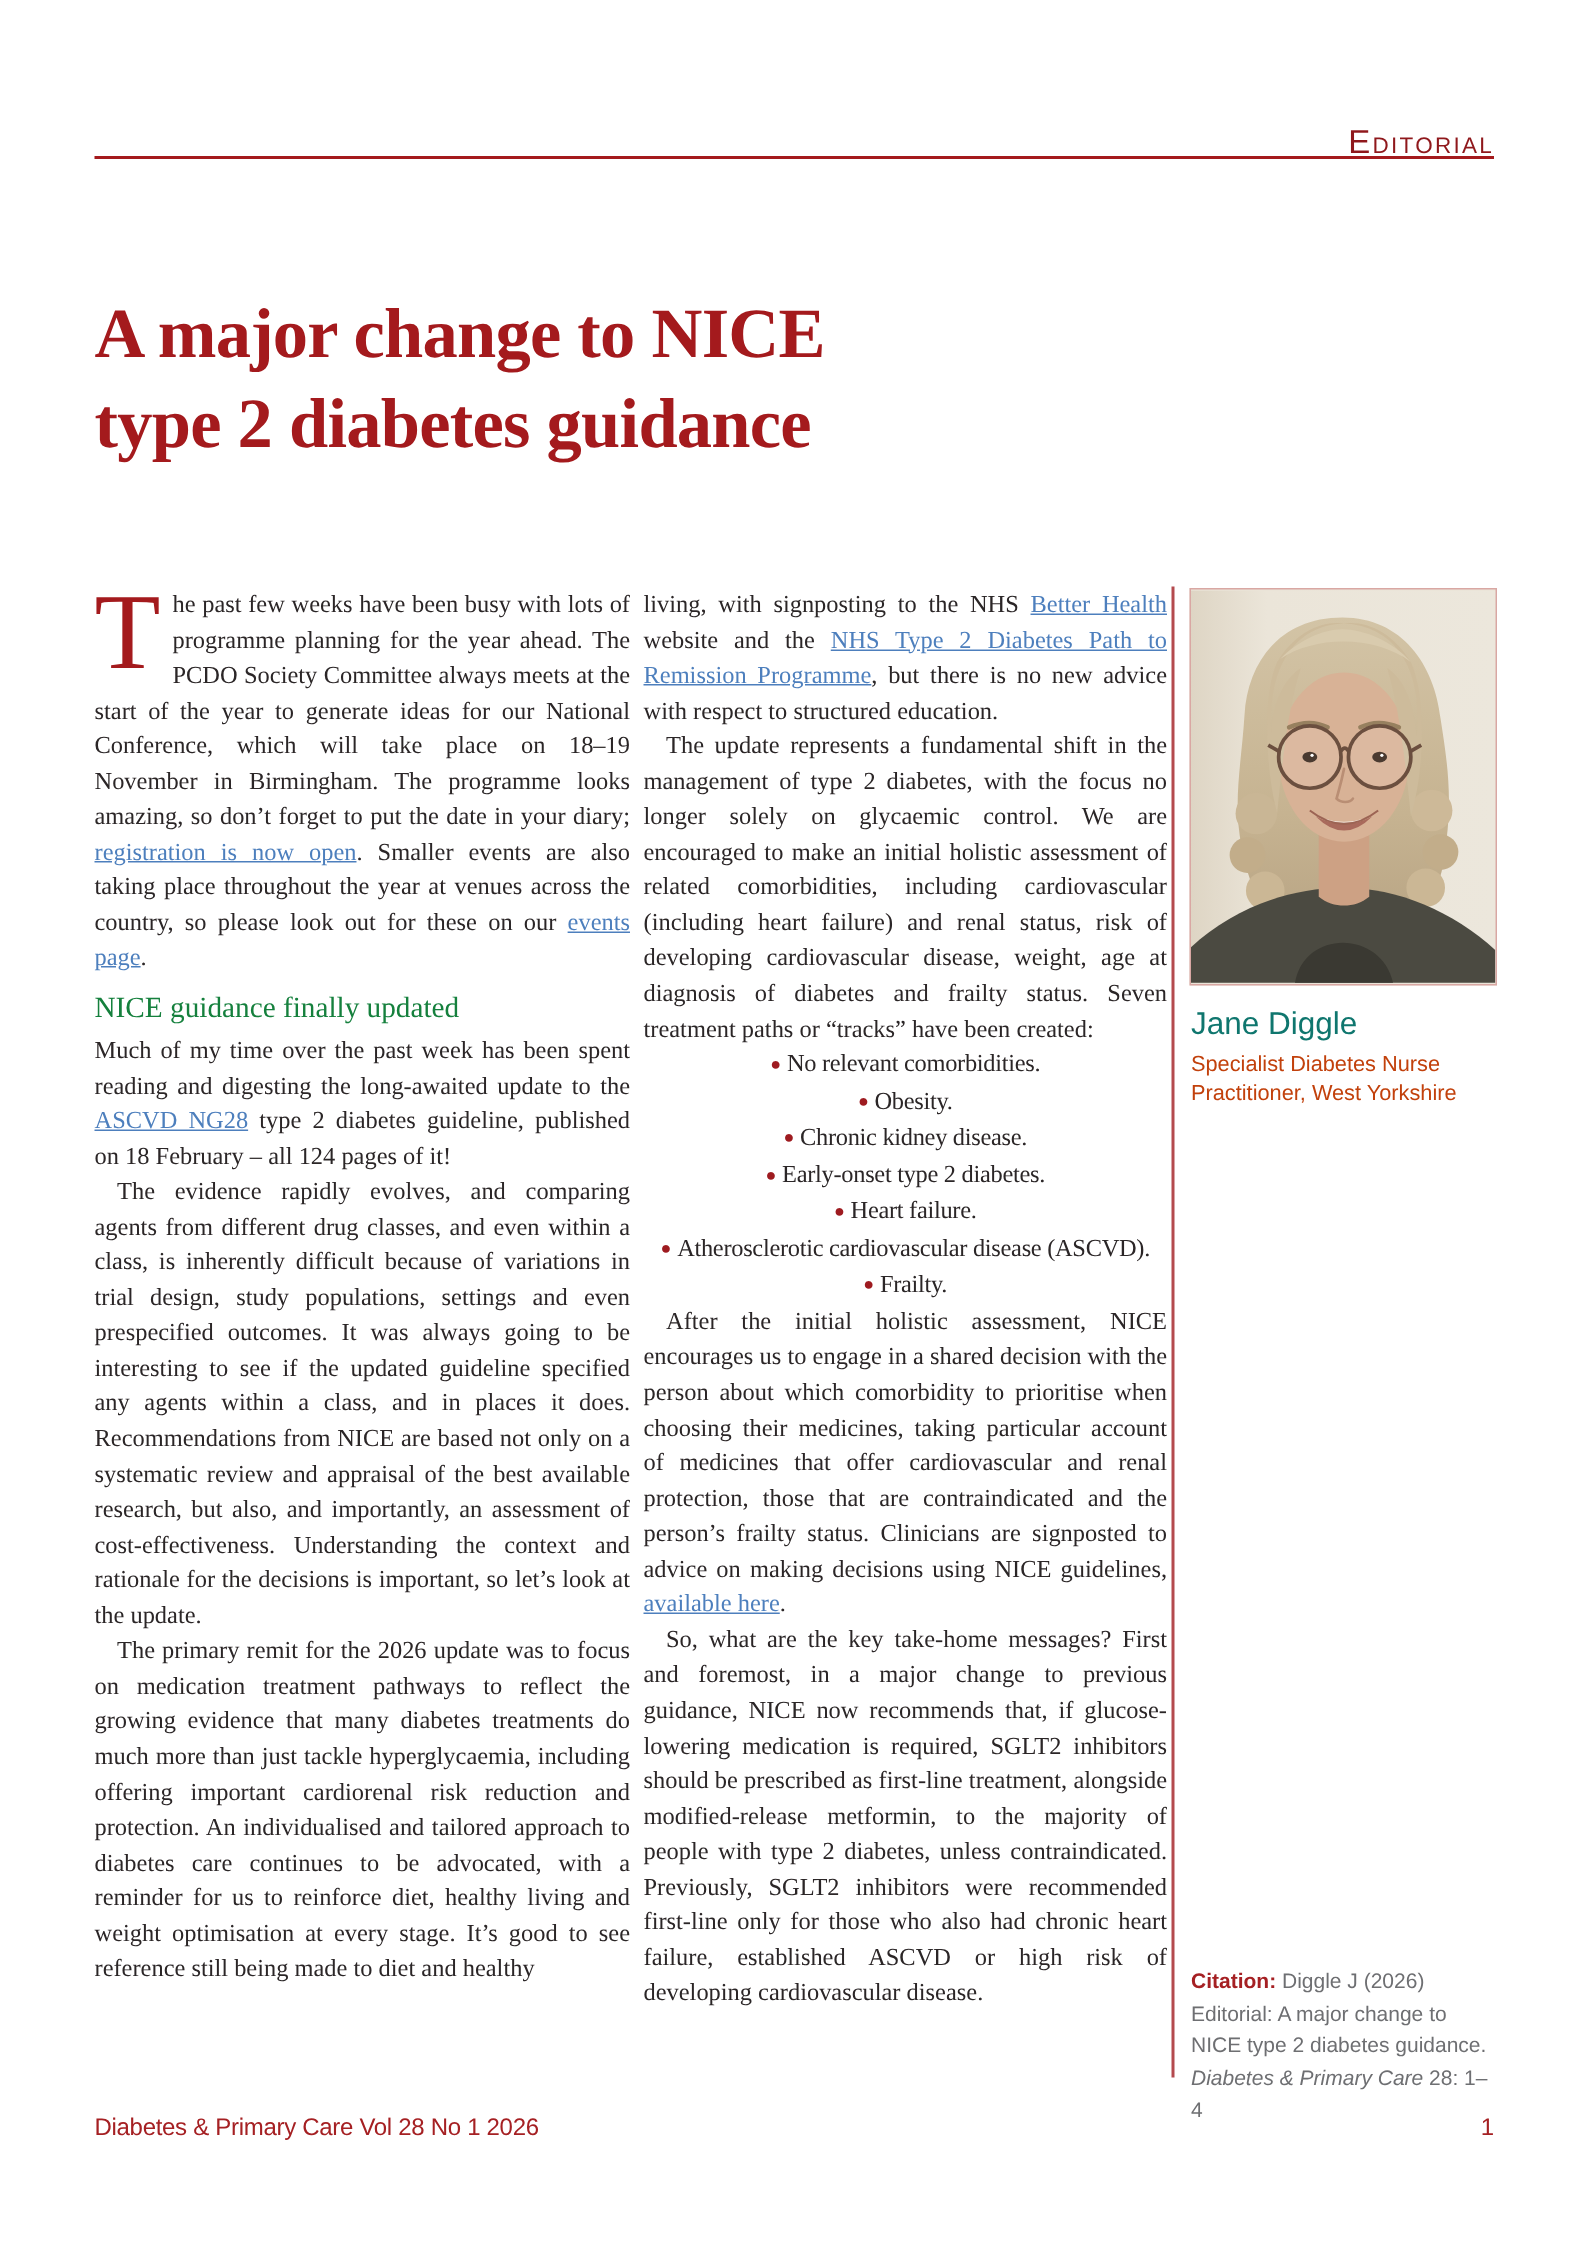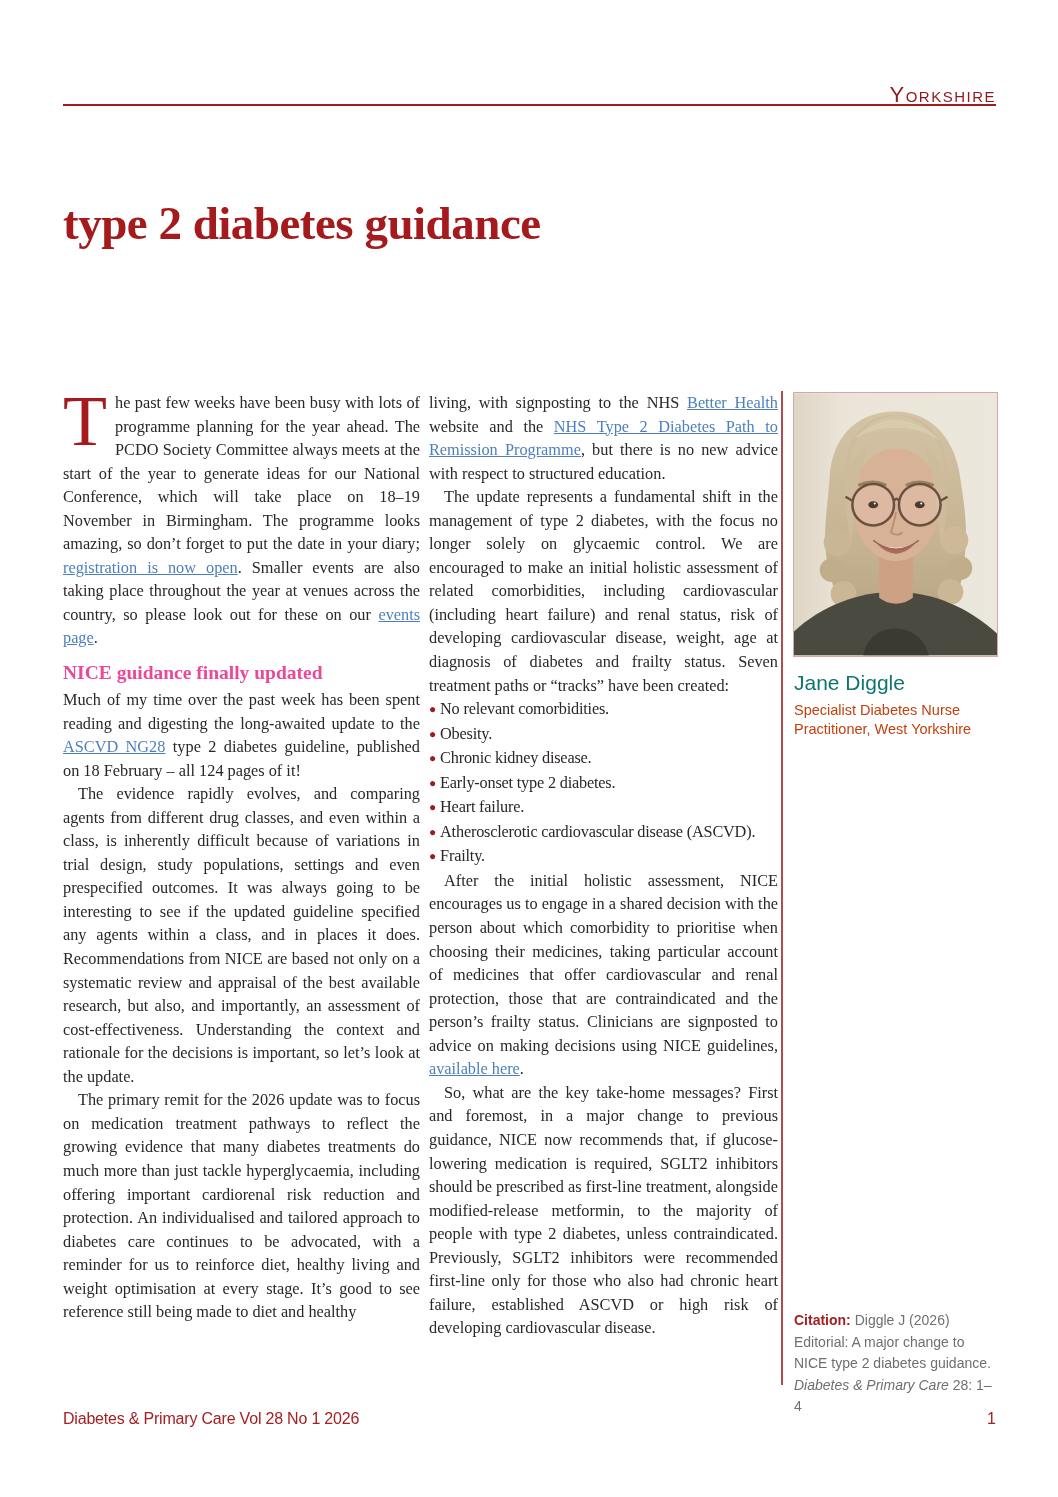--- a/index.html
+++ b/index.html
@@ -9,48 +9,49 @@
   .header-rule{position:absolute;top:104px;left:63px;width:933px;height:2px;background:#a41a1d;}
 
   .page-title{position:absolute;top:193px;left:63px;color:#a41a1d;font-weight:bold;font-size:47px;line-height:60px;letter-spacing:-0.5px;}
 
   .col{position:absolute;top:391px;font-size:16.3px;line-height:23.55px;text-align:justify;}
   #col1{left:63px;width:357px;}
   #col2{left:429px;width:349px;}
   .para{margin:0;}
   .para.indent{text-indent:15px;}
   .dropcap{float:left;color:#a41a1d;font-size:72px;line-height:58px;height:66px;padding:1px 8px 0 0;}
-  .section-heading{color:#ec4899;font-size:19.5px;font-weight:bold;margin:11px 0 3px 0;line-height:24px;text-align:left;}
+  .section-heading{color:#15803d;font-size:19.5px;font-weight:normal;margin:11px 0 3px 0;line-height:24px;text-align:left;}
   .inline-link{color:#4d7fbd;text-decoration:underline;cursor:pointer;}
   .bullet-list{margin:0;text-align:left;letter-spacing:-0.2px;}
-  .bullet-item{padding-left:14px;text-indent:-14px;}
+  .bullet-item{padding-left:14px;text-indent:-14px;text-align:center;}
   .bullet-dot{color:#9e1b20;font-size:12px;vertical-align:1px;padding-right:4px;}
 
   .photo-frame{position:absolute;left:793px;top:392px;width:205px;height:265px;border:1px solid #d9a7a3;box-sizing:border-box;overflow:hidden;background:#eae4d8;}
   .photo-frame svg{display:block;width:100%;height:100%;}
   .vertical-rule{position:absolute;left:781px;top:391px;width:2px;height:994px;background:#b44a4e;}
 
   .author-name{position:absolute;left:794px;top:671px;font-family:Liberation Sans, sans-serif;font-size:21px;color:#0f766e;}
   .author-role{position:absolute;left:794px;top:701px;font-family:"Liberation Sans",sans-serif;font-size:14.5px;line-height:19px;color:#c2410c;}
 
   .citation{position:absolute;left:794px;top:1310px;width:204px;font-family:"Liberation Sans",sans-serif;font-size:14px;line-height:21.5px;color:#6e6f72;text-align:left;}
   .cite-label{color:#a52023;font-weight:bold;}
   .cite-italic{font-style:italic;}
   .cite-bold{font-weight:normal;}
 
   .footer-left{position:absolute;left:63px;top:1410px;font-family:"Liberation Sans",sans-serif;font-size:16px;color:#a52023;letter-spacing:-0.2px;}
   .footer-page{position:absolute;right:62px;top:1410px;font-family:"Liberation Sans",sans-serif;font-size:16px;color:#a52023;}
 </style>
 </head>
 <body>
 
-<div class="kicker">Yorkshire</div>
+<div class="kicker">Editorial</div>
 <div class="header-rule"></div>
 
 <div class="page-title">
+  <div>A major change to NICE</div>
   <div>type 2 diabetes guidance</div>
 </div>
 
 <div id="col1" class="col">
     <p class="para"><span class="dropcap">T</span><span>he past few weeks have been busy with lots of programme planning for the year ahead. The PCDO Society Committee always meets at the start of the year to generate ideas for our National Conference, which will take place on 18–19 November in Birmingham. The programme looks amazing, so don’t forget to put the date in your diary; </span><a class="inline-link">registration is now open</a><span>. Smaller events are also taking place throughout the year at venues across the country, so please look out for these on our </span><a class="inline-link">events page</a><span>.</span></p>
     <h2 class="section-heading">NICE guidance finally updated</h2>
     <p class="para"><span>Much of my time over the past week has been spent reading and digesting the long-awaited update to the </span><a class="inline-link">ASCVD NG28</a><span> type 2 diabetes guideline, published on 18 February – all 124 pages of it!</span></p>
     <p class="para indent"><span>The evidence rapidly evolves, and comparing agents from different drug classes, and even within a class, is inherently difficult because of variations in trial design, study populations, settings and even prespecified outcomes. It was always going to be interesting to see if the updated guideline specified any agents within a class, and in places it does. Recommendations from NICE are based not only on a systematic review and appraisal of the best available research, but also, and importantly, an assessment of cost-effectiveness. Understanding the context and rationale for the decisions is important, so let’s look at the update.</span></p>
     <p class="para indent"><span>The primary remit for the 2026 update was to focus on medication treatment pathways to reflect the growing evidence that many diabetes treatments do much more than just tackle hyperglycaemia, including offering important cardiorenal risk reduction and protection. An individualised and tailored approach to diabetes care continues to be advocated, with a reminder for us to reinforce diet, healthy living and weight optimisation at every stage. It’s good to see reference still being made to diet and healthy</span></p>
   </div>

